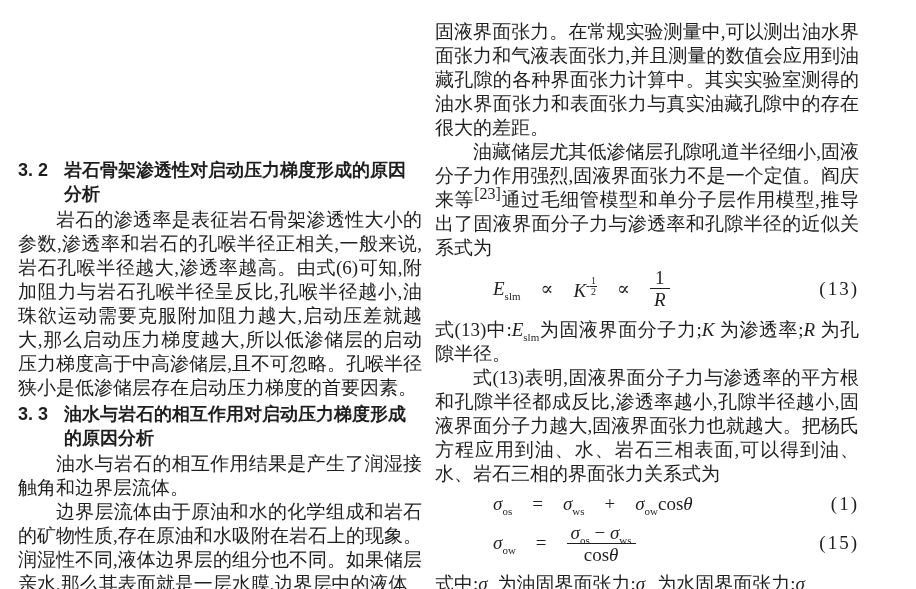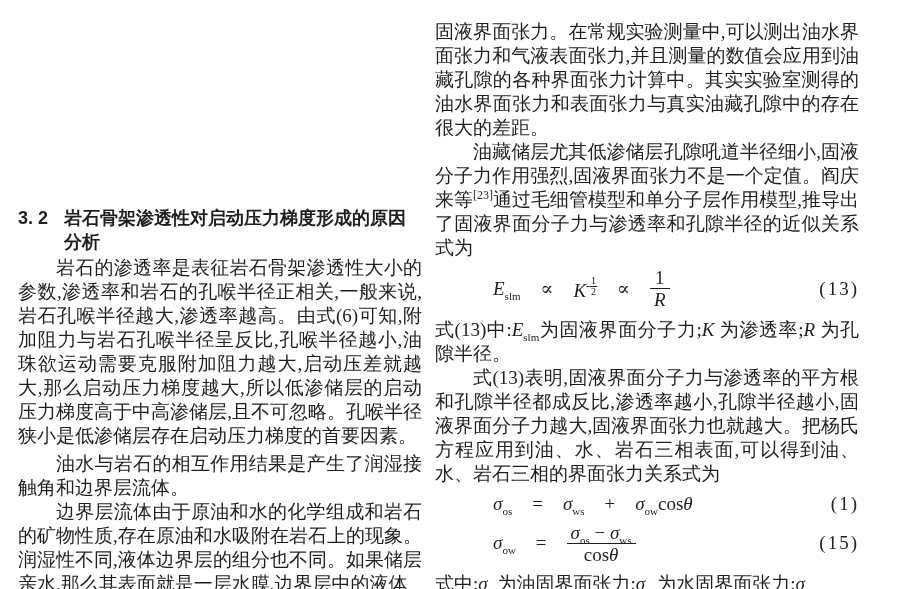--- a/index.html
+++ b/index.html
@@ -29,21 +29,21 @@
     font-weight:bold;
     font-size:18px;
     line-height:24px;
     margin:2px 0;
   }
   .h-num { flex:0 0 46px; }
   .h-title { flex:1; }
 
   .var { font-style:italic; font-family:"Liberation Serif","DejaVu Serif",serif; }
   sub { font-size:11px; line-height:0; }
-  sup.ref { font-size:12px; line-height:0; }
+  sup.ref { font-size:16px; line-height:0; }
 
   .formula {
     display:flex;
     justify-content:space-between;
     align-items:center;
     padding-left:58px;
     margin:7px 0;
     font-size:19px;
     line-height:22px;
   }
@@ -67,20 +67,22 @@
   <div class="col-left">
 
     <div class="heading">
       <span class="h-num">3. 2</span>
       <span class="h-title">岩石骨架渗透性对启动压力梯度形成的原因分析</span>
     </div>
 
     <p class="body indent">岩石的渗透率是表征岩石骨架渗透性大小的参数,渗透率和岩石的孔喉半径正相关,一般来说,岩石孔喉半径越大,渗透率越高。由式(6)可知,附加阻力与岩石孔喉半径呈反比,孔喉半径越小,油珠欲运动需要克服附加阻力越大,启动压差就越大,那么启动压力梯度越大,所以低渗储层的启动压力梯度高于中高渗储层,且不可忽略。孔喉半径狭小是低渗储层存在启动压力梯度的首要因素。</p>
 
     <div class="heading">
+      <span class="h-num">3. 3</span>
+      <span class="h-title">油水与岩石的相互作用对启动压力梯度形成的原因分析</span>
     </div>
 
     <p class="body indent">油水与岩石的相互作用结果是产生了润湿接触角和边界层流体。</p>
 
 
     <p class="body indent">边界层流体由于原油和水的化学组成和岩石的矿物性质,存在原油和水吸附在岩石上的现象。润湿性不同,液体边界层的组分也不同。如果储层亲水,那么其表面就是一层水膜,边界层中的液体</p>
 
   </div>
 
   <div class="col-right">

